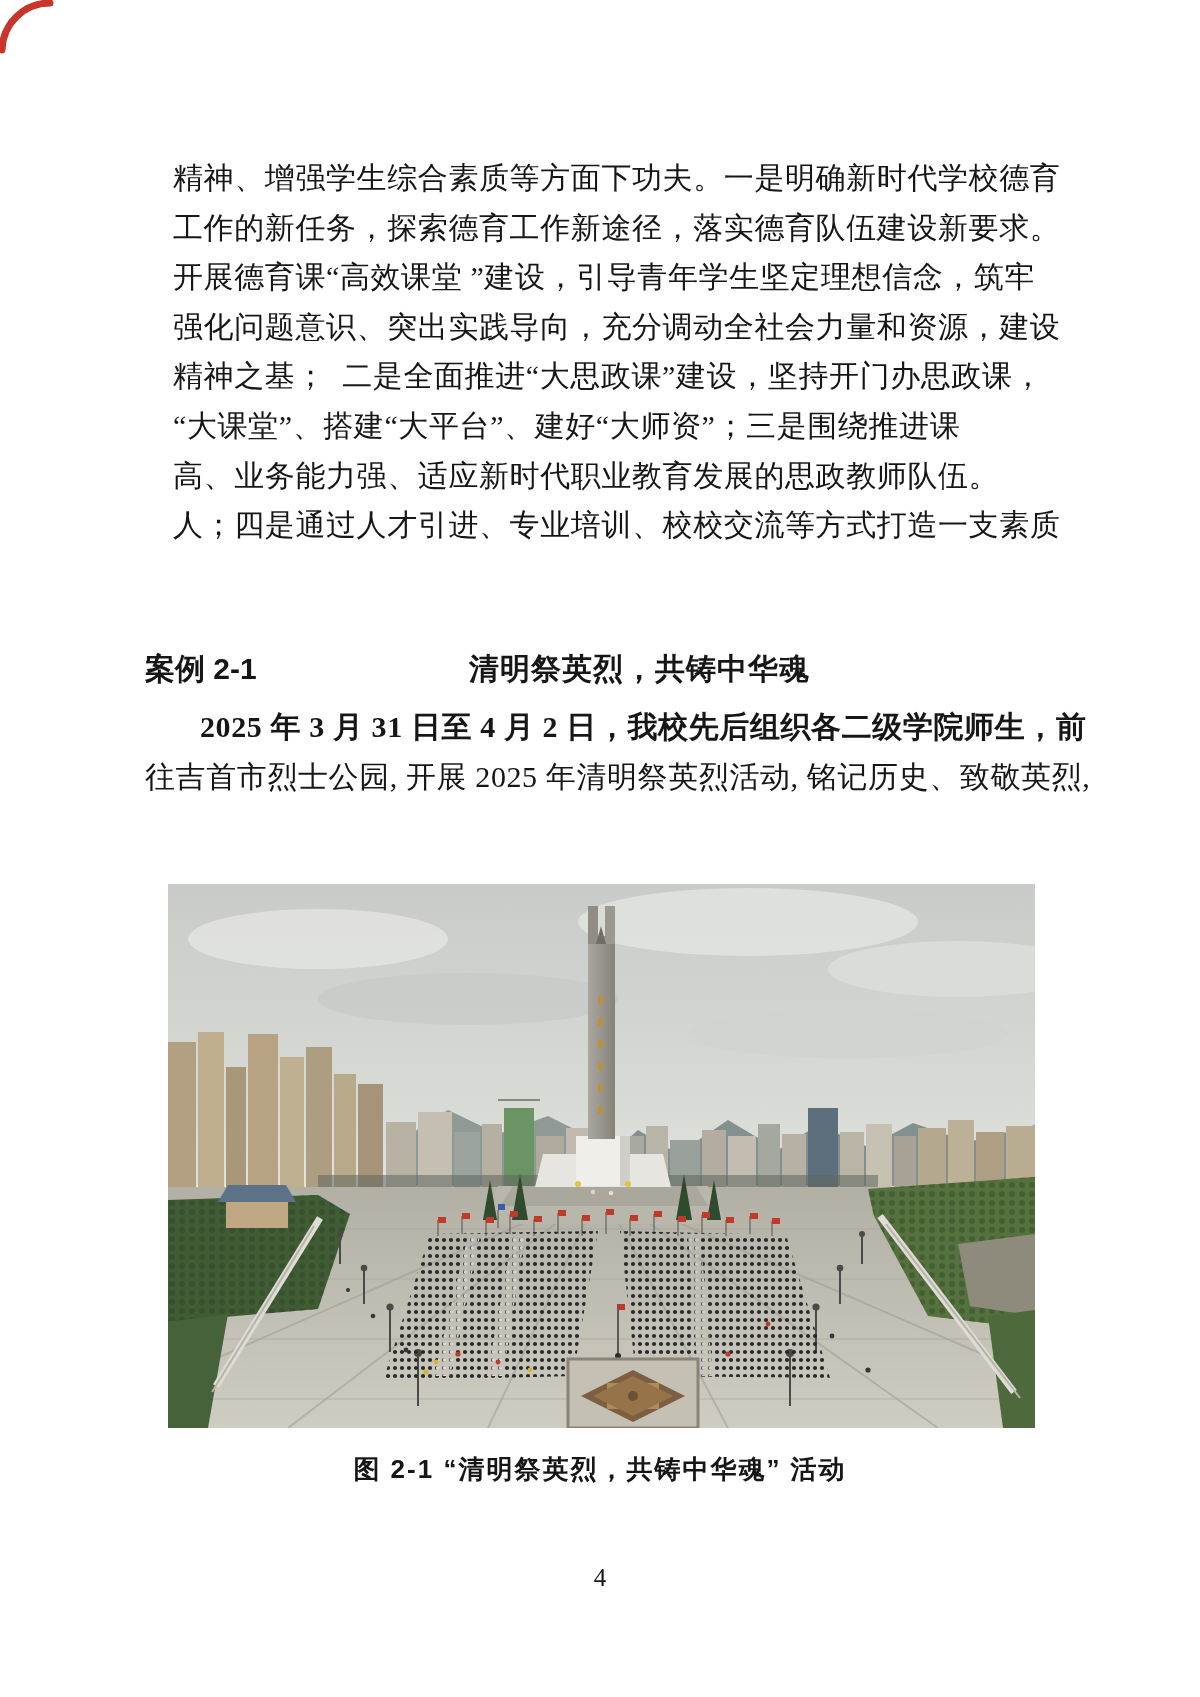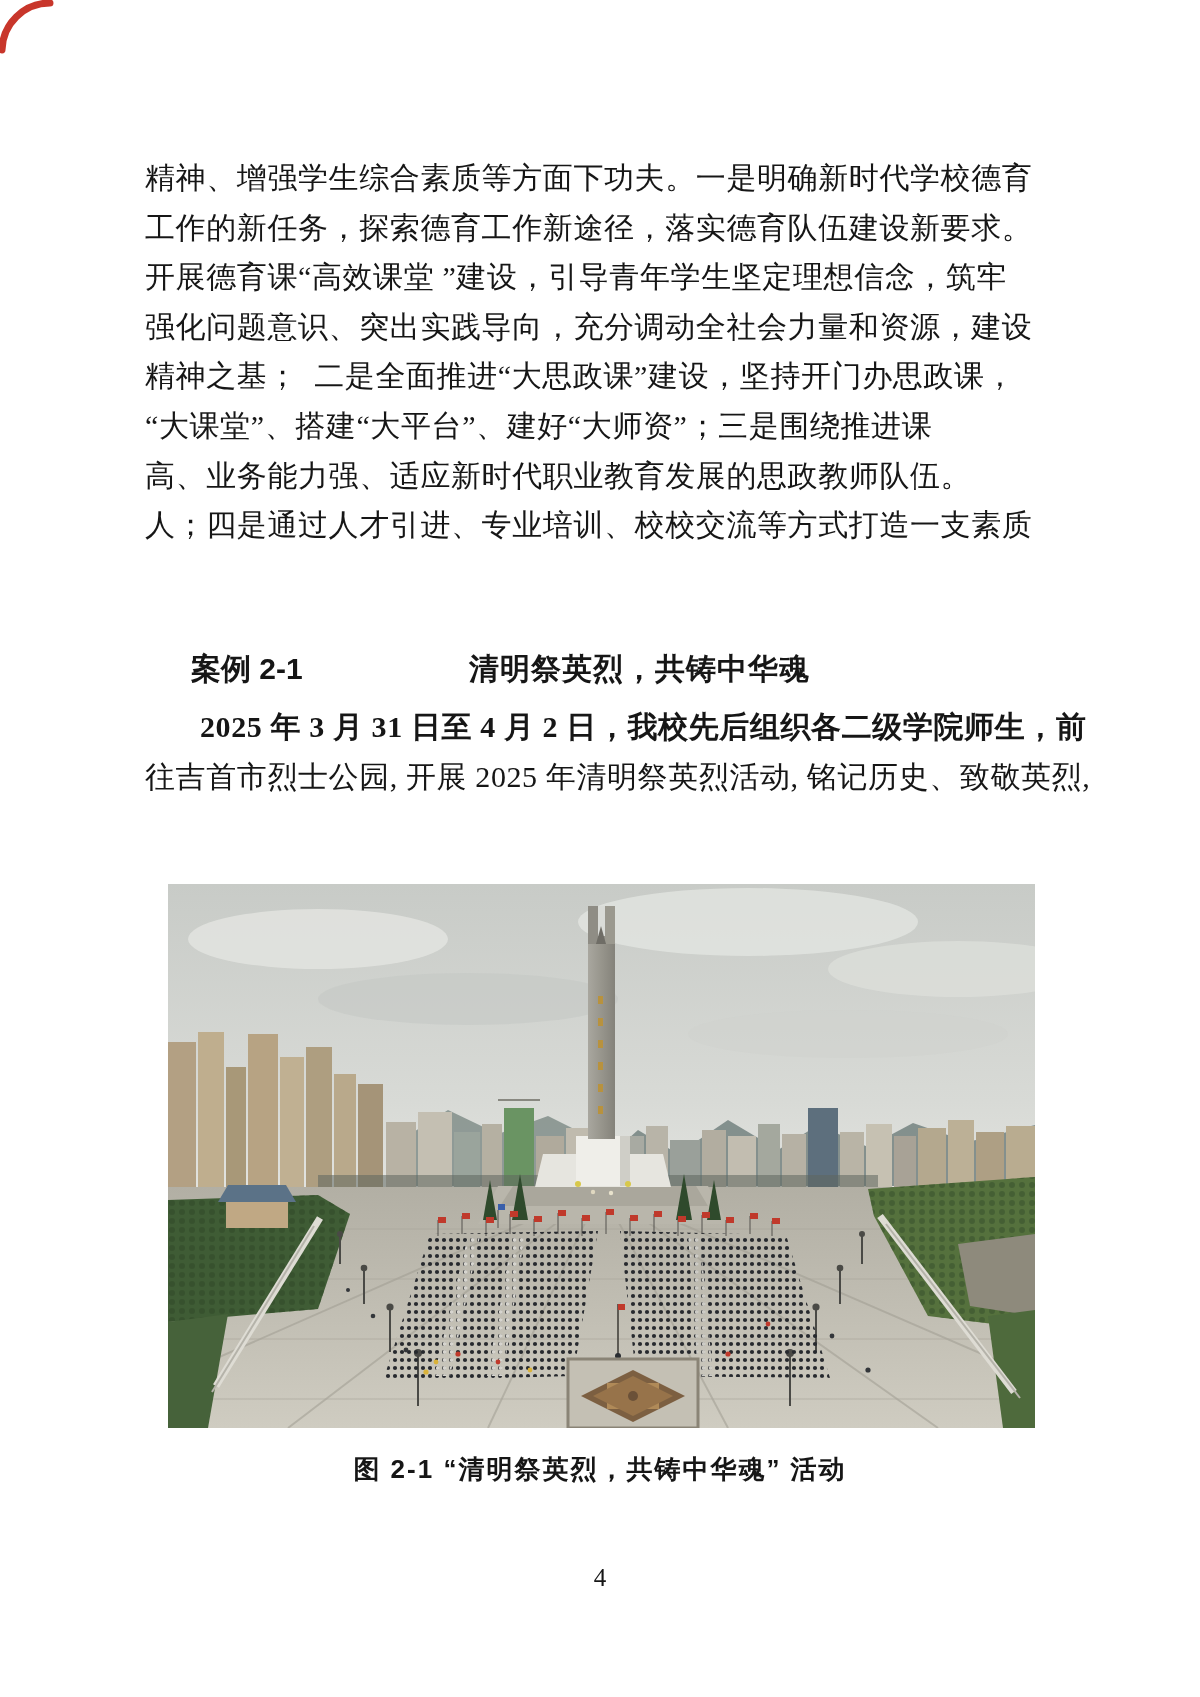--- a/index.html
+++ b/index.html
@@ -1,26 +1,26 @@
 <!DOCTYPE html>
 <html><head>
 <meta charset="utf-8">
 <style>
   html,body{margin:0;padding:0;background:#ffffff;}
   .page{position:relative;width:1200px;height:1697px;background:#ffffff;overflow:hidden;
         font-family:"Liberation Serif","DejaVu Serif",serif;color:#161616;}
   .corner-stamp{position:absolute;left:0;top:0;width:70px;height:62px;}
   .para{position:absolute;left:145px;width:918px;}
-  .p1{top:153px;}
+  .p1{top:153px;margin-left:28px;}
   .p2{top:702px;}
   .ln{height:49.6px;line-height:49.6px;font-size:30px;letter-spacing:0.6px;white-space:pre;}
   .indent{text-indent:55px;font-weight:bold;}
   .case-heading{position:absolute;left:145px;top:648px;width:918px;height:42px;line-height:42px;
         font-family:"Liberation Sans","DejaVu Sans",sans-serif;font-weight:bold;font-size:30px;}
-  .case-label{position:absolute;left:0;top:0;margin-left:46px;}
+  .case-label{position:absolute;left:0;top:0;}
   .case-title{position:absolute;left:324px;top:0;letter-spacing:1px;}
   .photo{position:absolute;left:168px;top:884px;width:867px;height:544px;margin:0;}
   .photo svg{display:block;width:867px;height:544px;}
   .fig-caption{position:absolute;left:0;top:1452px;width:1200px;text-align:center;
         font-size:26px;font-weight:bold;letter-spacing:2px;
         font-family:Liberation Sans, sans-serif;}
   .page-number{position:absolute;left:0;top:1562px;width:1200px;text-align:center;
         font-size:25px;line-height:32px;}
 </style>
 </head>

